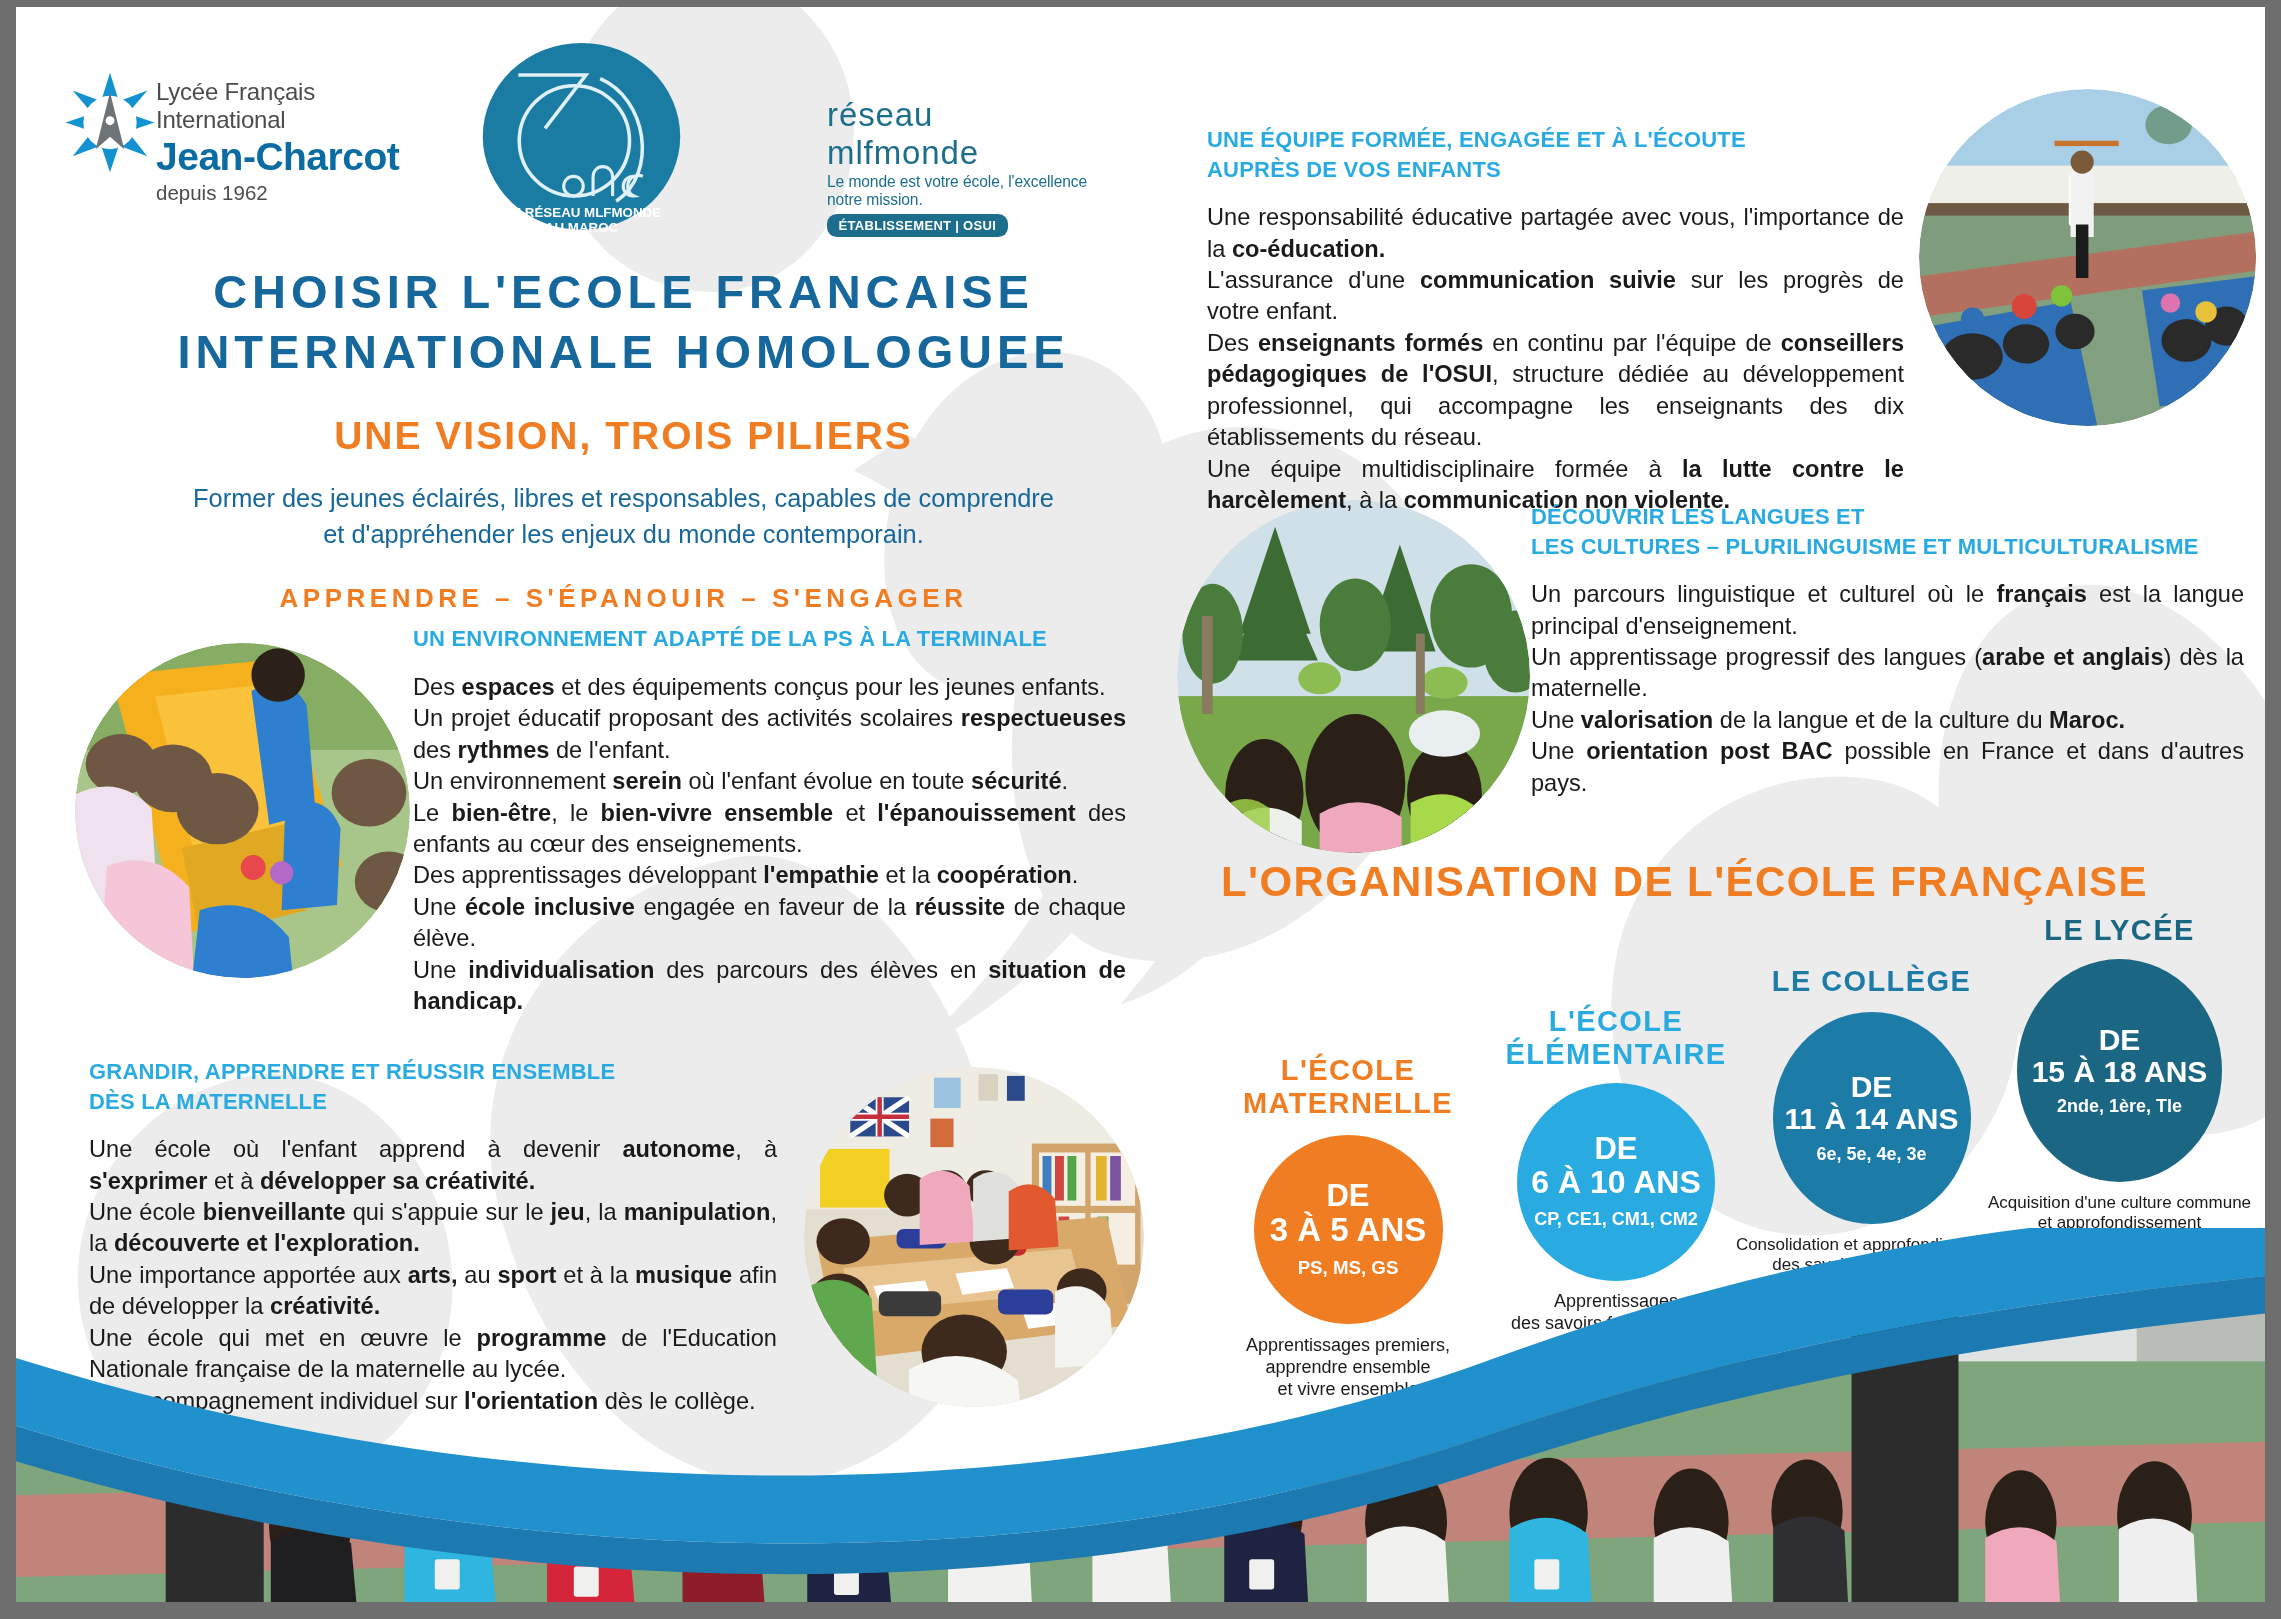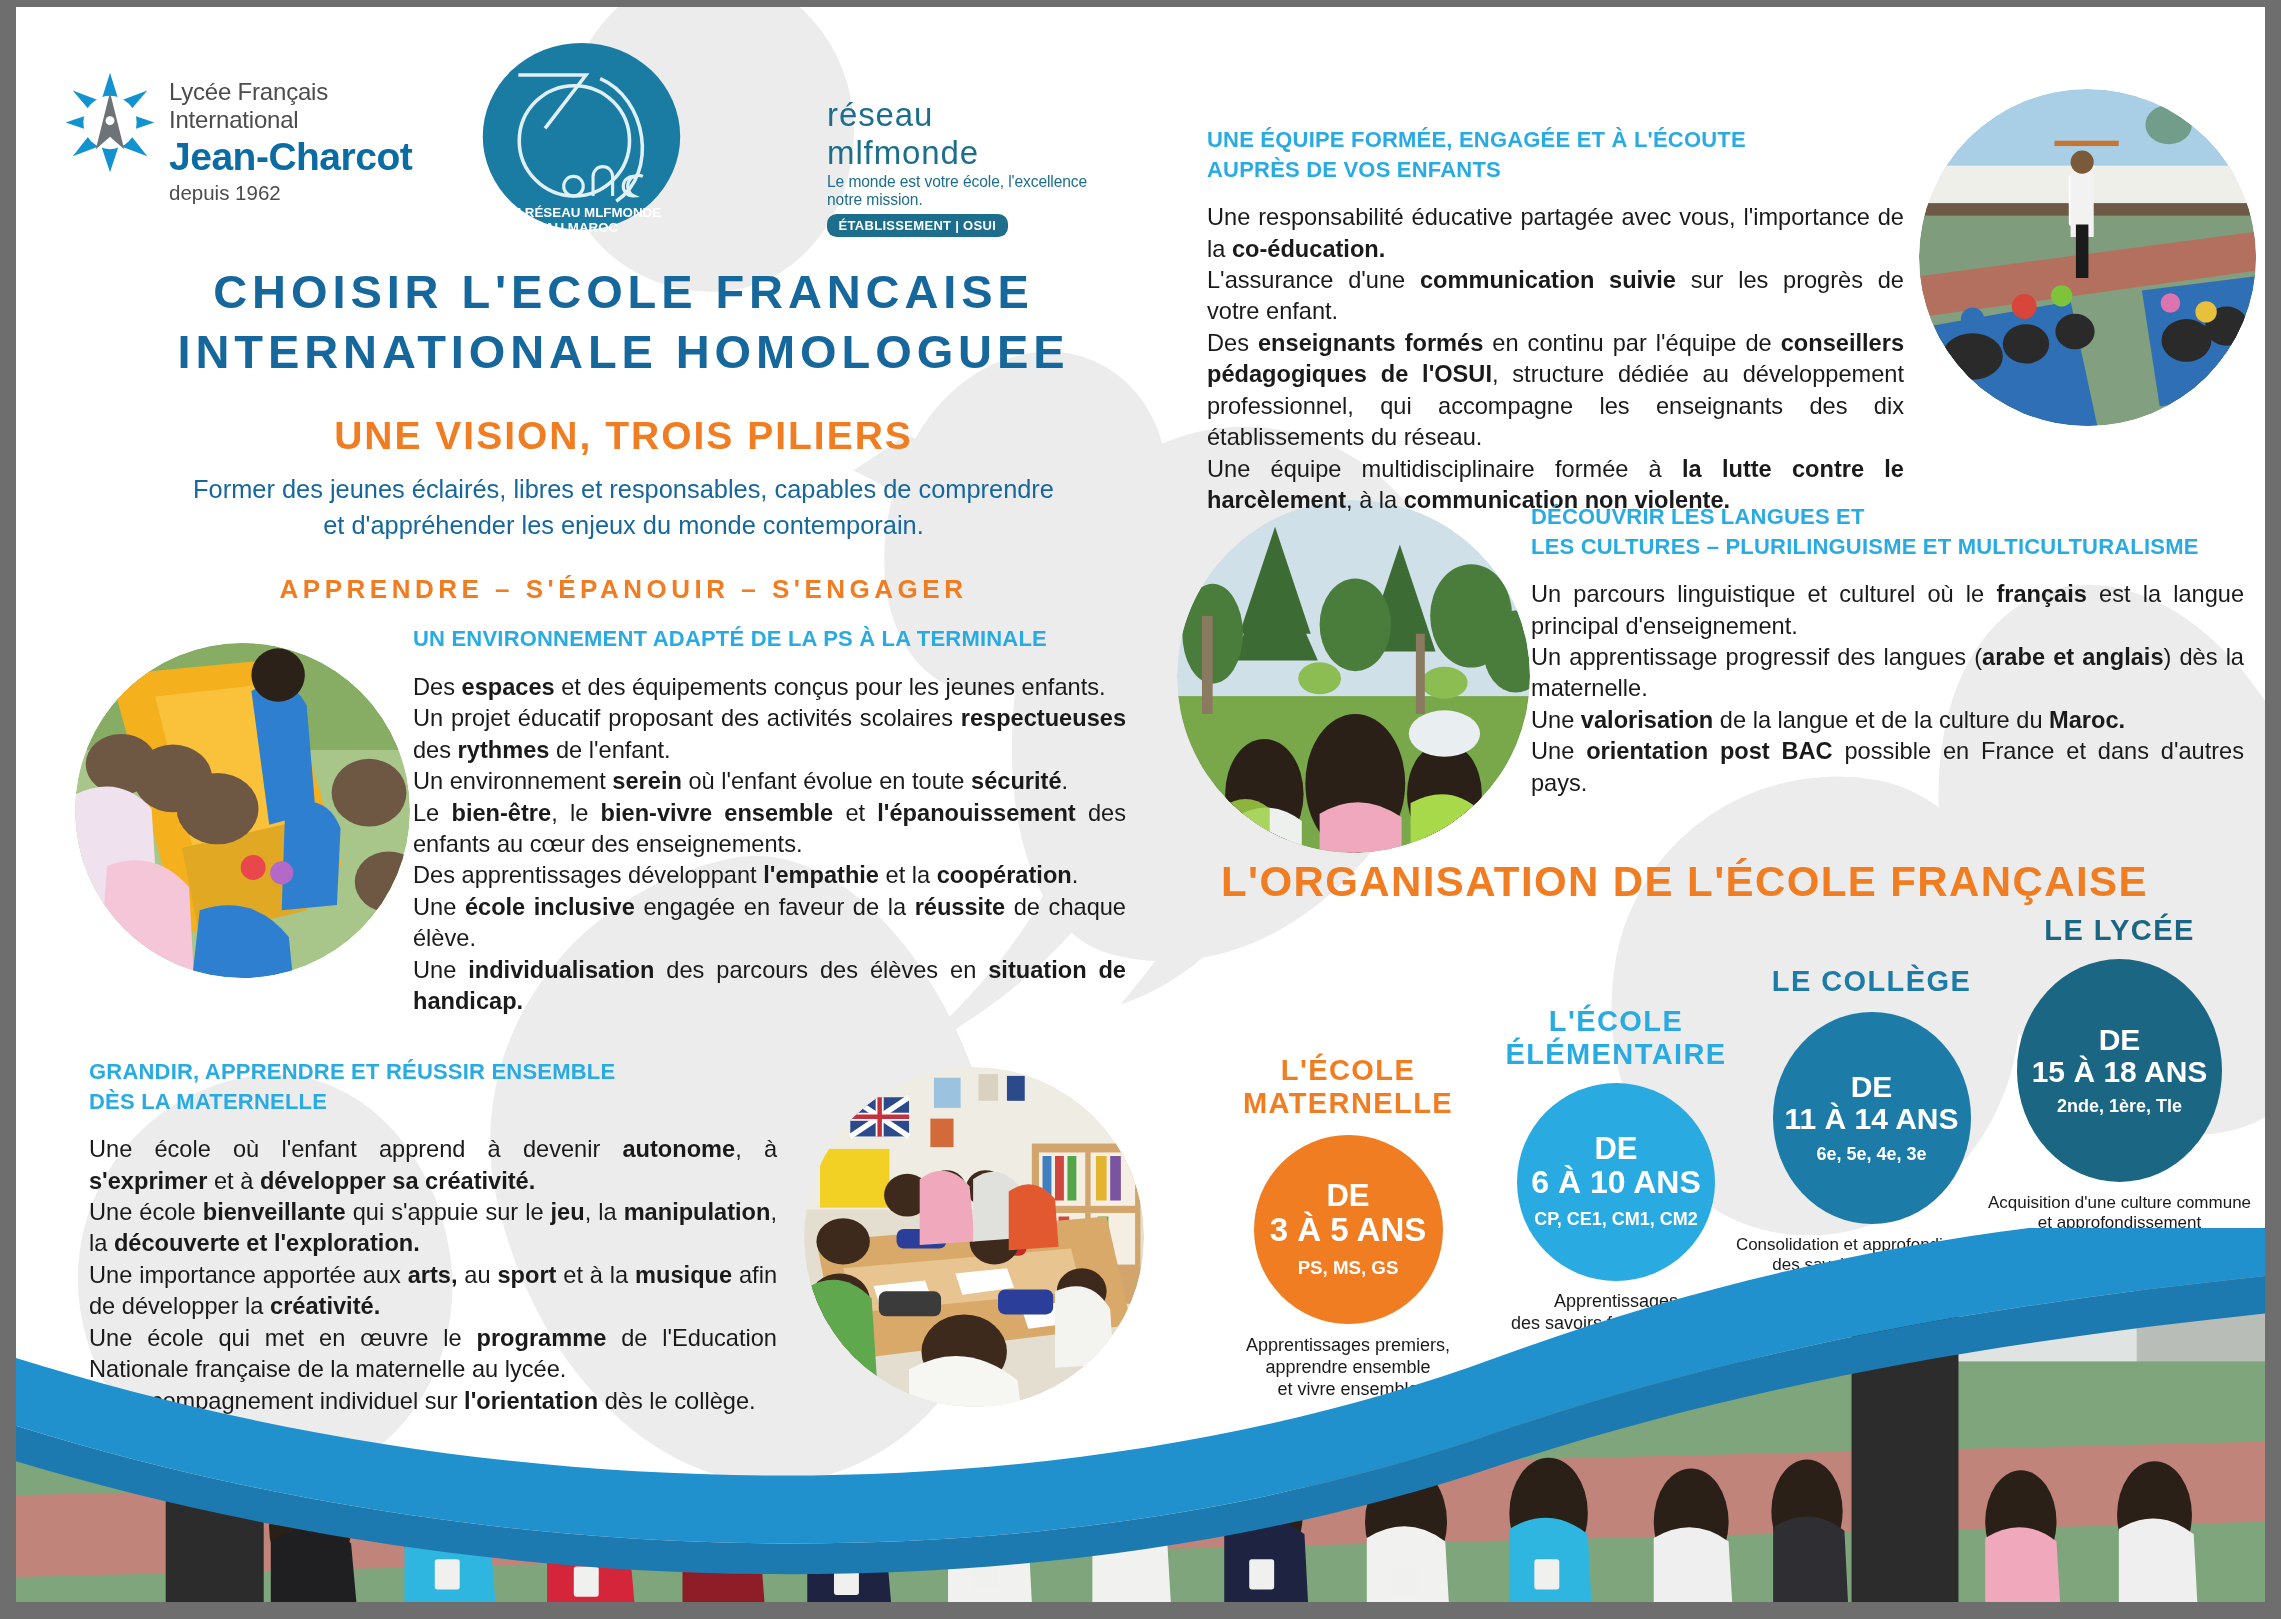--- a/index.html
+++ b/index.html
@@ -37,38 +37,38 @@
             border-radius: 50% 50% 50% 50% / 45% 45% 55% 55%;
             transform: rotate(24deg); }
   .blob-g { left: 62px; top: 1069px; width: 374px; height: 410px;
             border-radius: 55% 45% 50% 50% / 50% 50% 50% 50%;
             transform: rotate(-8deg); }
   .swoosh { position: absolute; z-index: 0; }
 
   
   .logo-charcot { position: absolute; left: 46px; top: 64px; width: 356px; height: 107px; z-index: 3; }
   .logo-charcot .compass { position: absolute; left: 0; top: 0; width: 96px; height: 103px; }
-  .logo-charcot .txt { position: absolute; left: 107px; top: 7.1px; }
+  .logo-charcot .txt { position: absolute; left: 94px; top: 7.1px; }
   .lfi-l1 { font-size: 24px; color: #4c4c4c; font-family: "Liberation Sans", sans-serif; letter-spacing:-0.2px;}
   .lfi-l2 { font-size: 39px; color: #0b6ca3; font-weight: bold; letter-spacing:-0.5px; margin-top: 0.9px; }
   .lfi-l3 { font-size: 20.5px; color: #4c4c4c; margin-top: 2px; }
 
   .logo-30ans { position: absolute; left: 465px; top: 36px; width: 201px; height: 198px; z-index: 3; }
   .logo-mlf { position: absolute; left: 811px; top: 89px; width: 267px; height: 82px; z-index: 3; }
   .mlf-l1 { font-size: 33px; color: #1d6e8c; letter-spacing: 0.9px; font-family: "Liberation Sans", sans-serif; }
   .mlf-l2 { font-size: 15.6px; color: #1d6e8c; margin-top: 0.9px; letter-spacing: -0.1px;}
   .mlf-badge { display: inline-block; margin-top: 5.3px; background: #1d6e8c; color: #fff;
                font-size: 13px; font-weight: bold; padding: 3.6px 11.6px 4.5px; border-radius: 9.8px; letter-spacing: 0.3px;}
 
   
   .title-block { position: absolute; left: 86px; top: 255px; width: 1043px; text-align: center; z-index: 3; }
   .h1 { font-size: 47px; font-weight: bold; color: #16679b; letter-spacing: 4.9px; line-height: 1.28;
         font-family: "Liberation Sans", sans-serif; }
   .h2 { font-size: 39px; font-weight: bold; color: #f07d22; letter-spacing: 2px; margin-top: 32px; }
-  .sub { font-size: 25.4px; color: #16679b; line-height: 1.42; margin-top: 13px; }
+  .sub { font-size: 25.4px; color: #16679b; line-height: 1.42; margin-top: 22px; }
   .motto { font-size: 26px; font-weight: bold; color: #f07d22; letter-spacing: 4.5px; margin-top: 30px; }
 
   
   .sec { position: absolute; z-index: 3; }
   .sec h3 { font-size: 22px; font-weight: bold; color: #29abe2; line-height: 1.34;
             letter-spacing: 0.2px; margin-bottom: 18px; }
   .sec p { font-size: 23.6px; color: #1a1a1a; line-height: 1.335; text-align: justify;
            text-justify: inter-word; }
   .sec p b { font-weight: bold; }
   .sec p:last-child { text-align-last: left; }

